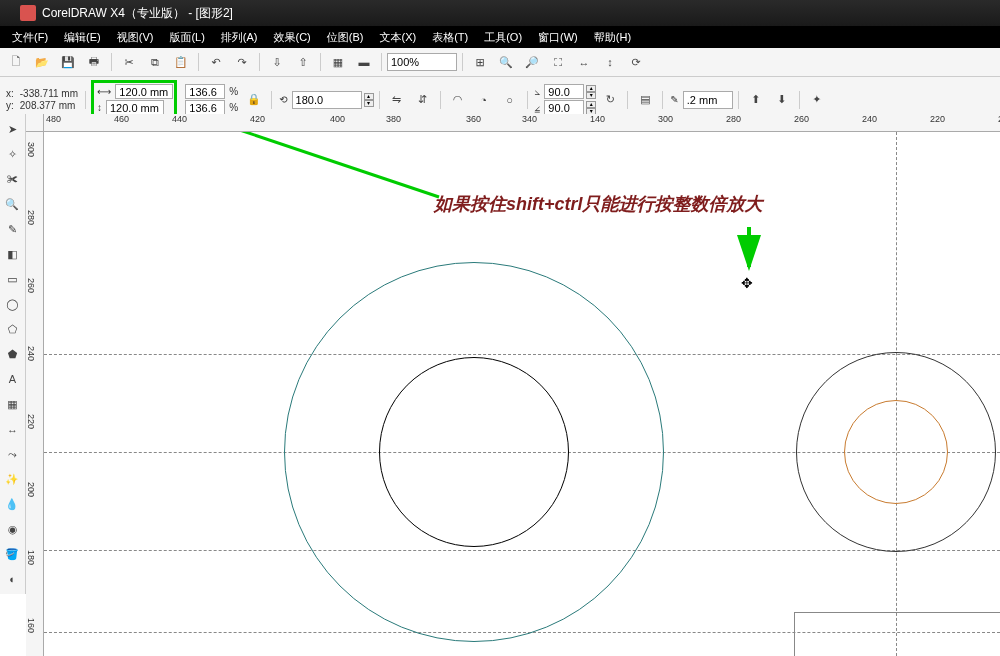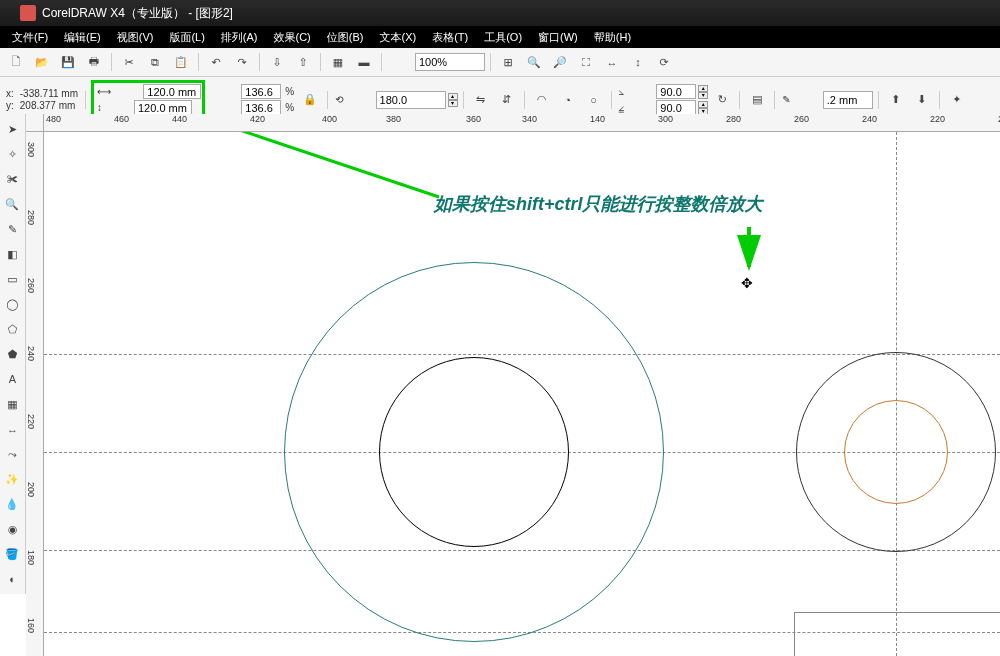--- a/index.html
+++ b/index.html
@@ -11,21 +11,21 @@
 .titlebar .title { flex: 1; font-size: 12px; }
 
 
 .menubar { height: 22px; background: #000; display: flex; align-items: center; padding: 0 4px; }
 .menubar .menu { color: #fff; padding: 2px 8px; cursor: pointer; }
 
 
 .toolbar { background: #f5f5f5; border-bottom: 1px solid #ccc; display: flex; align-items: center; padding: 3px 4px; gap: 2px; }
 .tb-btn { width: 24px; height: 22px; display: flex; align-items: center; justify-content: center; border: 1px solid transparent; border-radius: 2px; cursor: pointer; color: #444; }
 .tb-sep { width: 1px; height: 18px; background: #ccc; margin: 0 3px; }
-.tb-input { height: 18px; border: 1px solid #aaa; padding: 0 3px; font-size: 11px; background: #fff; margin-left: 28px; }
+.tb-input { height: 18px; border: 1px solid #aaa; padding: 0 3px; font-size: 11px; background: #fff; }
 .tb-label { font-size: 10px; color: #333; padding: 0 2px; }
 .tb-stack { display: flex; flex-direction: column; gap: 1px; }
 .tb-stack .tb-input { height: 15px; }
 .tb-stack-row { display: flex; align-items: center; gap: 2px; }
 .highlight-box { border: 3px solid #0c0; padding: 1px; }
 
 
 .toolbox { position: absolute; left: 0; top: 114px; width: 26px; background: #f5f5f5; border-right: 1px solid #ccc; padding: 2px 0; }
 .tool-btn { width: 24px; height: 24px; display: flex; align-items: center; justify-content: center; border: 1px solid transparent; margin: 1px auto; cursor: pointer; color: #444; }
 
@@ -35,21 +35,21 @@
 .ruler-v { position: absolute; left: 0; top: 18px; width: 18px; bottom: 0; background: #f5f5f5; border-right: 1px solid #aaa; overflow: hidden; }
 .ruler-corner { position: absolute; left: 0; top: 0; width: 18px; height: 18px; background: #f5f5f5; border-right: 1px solid #aaa; border-bottom: 1px solid #aaa; }
 .ruler-tick { position: absolute; font-size: 9px; color: #333; }
 .canvas { position: absolute; left: 18px; top: 18px; right: 0; bottom: 0; background: #fff; overflow: hidden; }
 
 .guideline-h { position: absolute; left: 0; right: 0; height: 0; border-top: 1px dashed #888; }
 .guideline-v { position: absolute; top: 0; bottom: 0; width: 0; border-left: 1px dashed #888; }
 
 .circle { position: absolute; border-radius: 50%; background: transparent; }
 
-.annotation { position: absolute; font-size: 18px; font-weight: bold; color: #0f766e; font-style: italic; }
+.annotation { position: absolute; font-size: 18px; font-weight: bold; color: #7f1d1d; font-style: italic; }
 
 svg.arrow { position: absolute; pointer-events: none; }
 
 .spin { display: flex; flex-direction: column; width: 10px; }
 .spin div { height: 7px; border: 1px solid #999; font-size: 6px; line-height: 5px; text-align: center; background: #eee; }
 </style>
 </head>
 <body>
 
 <div class="titlebar">
@@ -205,21 +205,21 @@
   <div class="tool-btn">◐</div>
 </div>
 
 <div class="workspace">
   <div class="ruler-corner"></div>
   <div class="ruler-h">
     <span class="ruler-tick" style="left:2px">480</span>
     <span class="ruler-tick" style="left:70px">460</span>
     <span class="ruler-tick" style="left:128px">440</span>
     <span class="ruler-tick" style="left:206px">420</span>
-    <span class="ruler-tick" style="left:278px">400</span>
+    <span class="ruler-tick" style="left:286px">400</span>
     <span class="ruler-tick" style="left:342px">380</span>
     <span class="ruler-tick" style="left:422px">360</span>
     <span class="ruler-tick" style="left:478px">340</span>
     <span class="ruler-tick" style="left:546px">140</span>
     <span class="ruler-tick" style="left:614px">300</span>
     <span class="ruler-tick" style="left:682px">280</span>
     <span class="ruler-tick" style="left:750px">260</span>
     <span class="ruler-tick" style="left:818px">240</span>
     <span class="ruler-tick" style="left:886px">220</span>
     <span class="ruler-tick" style="left:954px">200</span>

